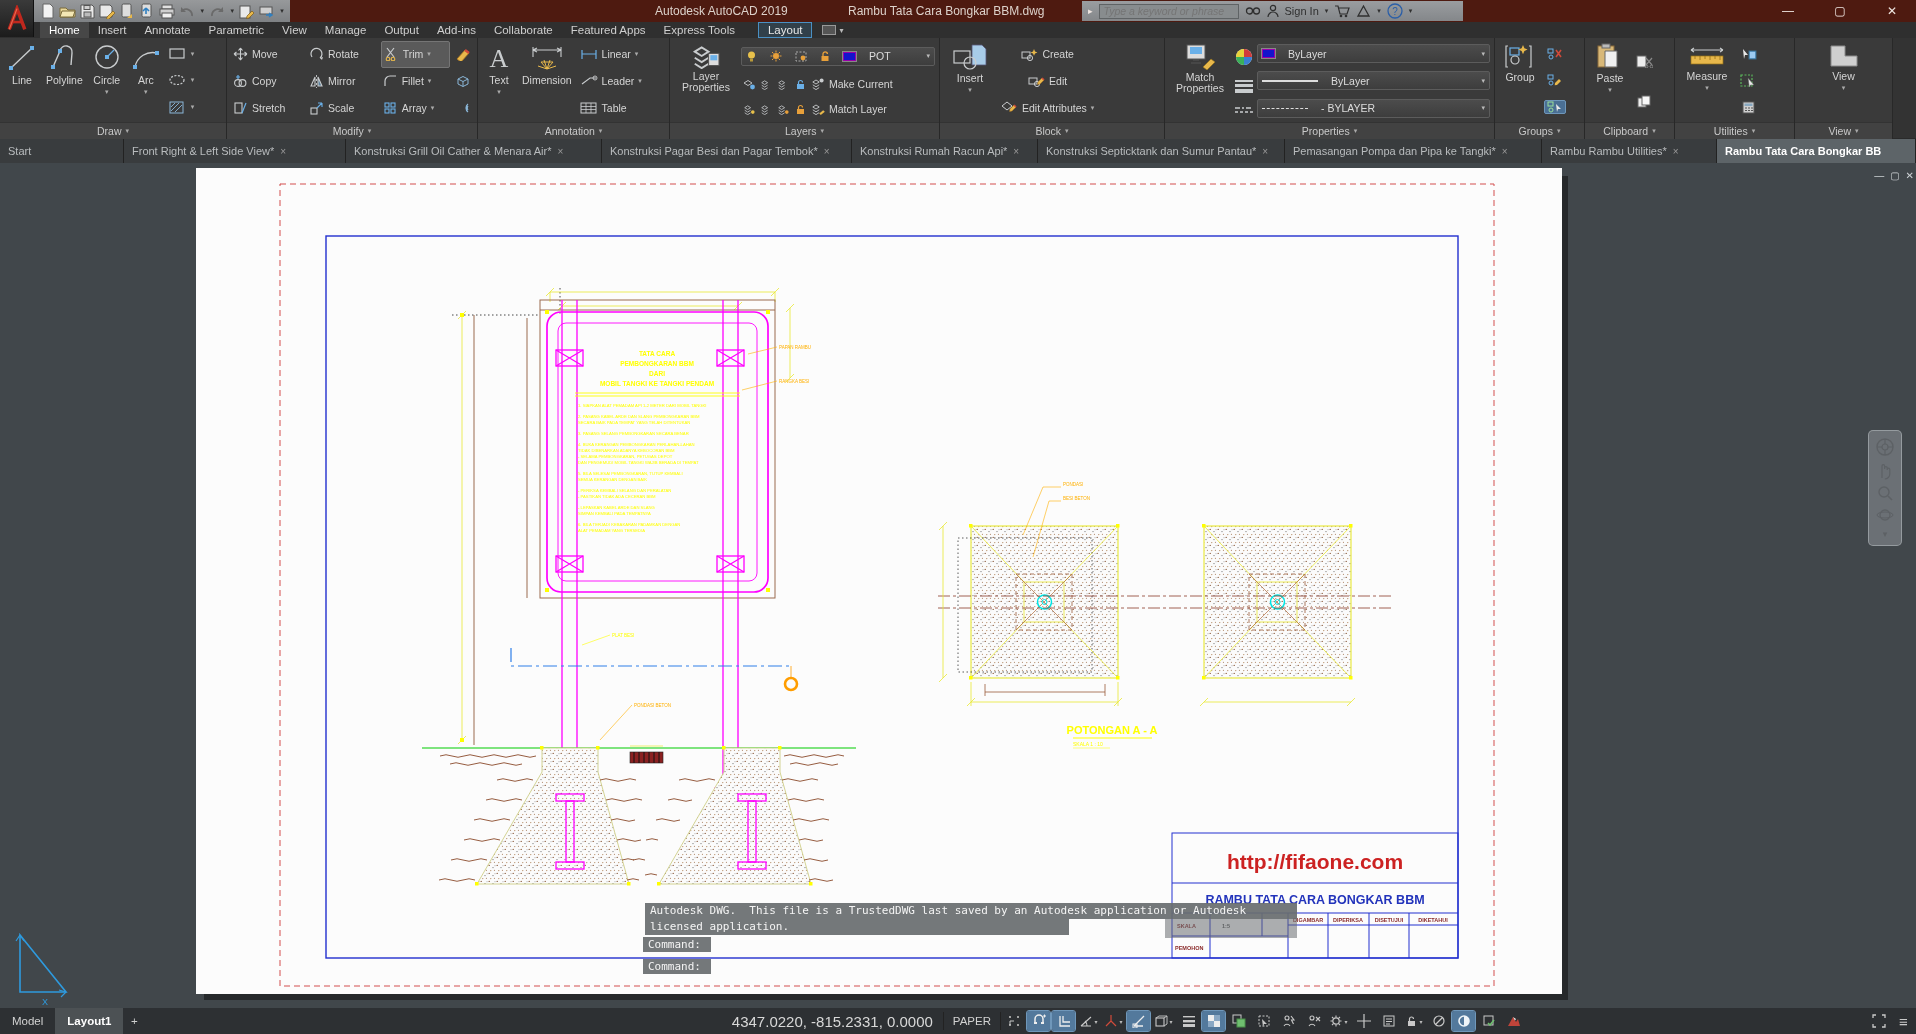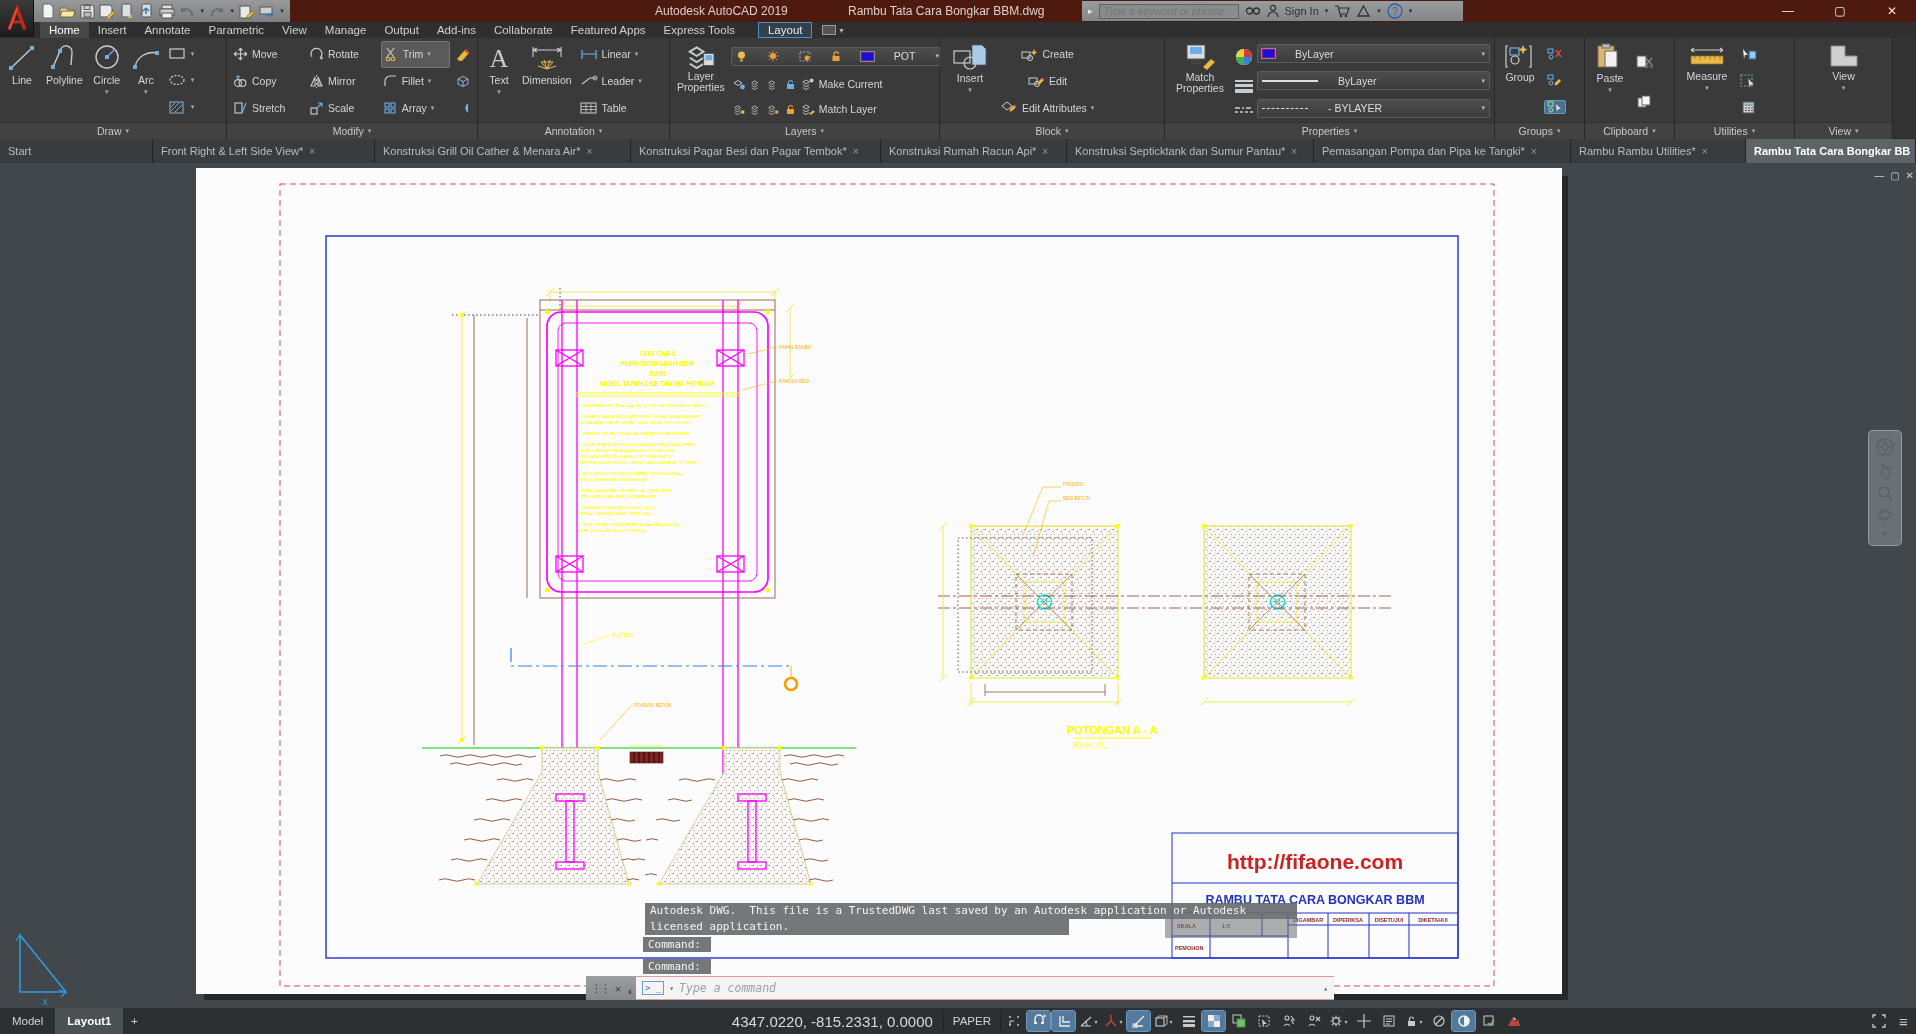--- a/index.html
+++ b/index.html
@@ -42,21 +42,21 @@
   .bigbtn{display:flex;flex-direction:column;align-items:center;justify-content:flex-start;
           color:#d5d5d5;font-size:10.5px;text-align:center;padding:2px 3px;gap:2px;}
   .bigbtn .lbl{line-height:11px;}
   .bigbtn .c{font-size:7px;color:#aaa;}
   .smallgrid{display:grid;grid-template-rows:repeat(3,1fr);grid-auto-flow:column;column-gap:6px;row-gap:0;}
   .sbtn{display:flex;align-items:center;gap:4px;color:#d5d5d5;font-size:10.5px;white-space:nowrap;padding:0 2px;}
   .sbtn.hl{background:#5a5a5a;border:1px solid #757575;border-radius:2px;}
   .sbtn .c{font-size:7px;color:#aaa;}
   .minicol{display:flex;flex-direction:column;justify-content:space-around;align-items:center;}
   .dd{background:linear-gradient(#4c4c4c,#3d3d3d);border:1px solid #5c5c5c;border-radius:2px;height:19px;
-      display:flex;align-items:center;gap:20px;padding:0 4px;color:#dcdcdc;font-size:10.5px;}
+      display:flex;align-items:center;gap:13px;padding:0 4px;color:#dcdcdc;font-size:10.5px;}
   .dd .c{margin-left:auto;font-size:7px;color:#bbb;}
   .swatch{width:13px;height:9px;background:#1414cc;border:1px solid #90a;outline:1px solid #888;}
   .lwline{width:56px;height:2px;background:#ddd;}
   .ltline{width:46px;height:0;border-top:1.5px solid #ddd;border-top-style:dashed;}
   .icon{flex:0 0 auto;}
 
   
   #doctabs{left:0;top:139px;width:1916px;height:24px;background:#2a2c2d;display:flex;align-items:stretch;}
   .dtab{display:flex;align-items:center;gap:6px;padding:0 8px;font-size:11px;color:#b9bcbe;background:#393c3e;
         border-right:1px solid #222;white-space:nowrap;overflow:hidden;}
@@ -787,21 +787,21 @@
       <div class="plabel">
           <span>View</span>
           <span class="c g-caret"></span>
         </div>
     </div>
 
     <div style="flex:1;background:#333;border-bottom:1px solid #2a2a2a"></div>
   </div>
 
   <div class="abs" id="doctabs">
-    <div class="dtab" style="width:153px">
+    <div class="dtab" style="width:124px">
         <span>Start</span>
       </div>
     <div class="dtab" style="width:222px">
         <span>Front Right &amp; Left Side View*</span>
         <span class="x g-x"></span>
       </div>
     <div class="dtab" style="width:256px">
         <span>Konstruksi Grill Oil Cather &amp; Menara Air*</span>
         <span class="x g-x"></span>
       </div>
@@ -1110,35 +1110,20 @@
         <ellipse cx="9" cy="9" rx="8" ry="3" fill="none" stroke="#5d6165" stroke-width="1"></ellipse>
       </svg>
     <span class="g-caret" style="color:#5d6165;font-size:9px"></span>
   </div>
 
   <div class="abs cmdband" style="left:645px;top:903px;width:652px;height:16px;">Autodesk DWG.  This file is a TrustedDWG last saved by an Autodesk application or Autodesk</div>
   <div class="abs cmdband" style="left:645px;top:919px;width:424px;height:16px;">licensed application.</div>
   <div class="abs cmdband" style="left:1165px;top:919px;width:132px;height:19px;background:rgba(104,108,111,.55);"></div>
   <div class="abs cmdband" style="left:643px;top:937px;width:68px;height:15px;">Command:</div>
   <div class="abs cmdband" style="left:643px;top:959px;width:68px;height:15px;">Command:</div>
-  <div class="abs" id="cmdinput">
-    <div id="cmdgrip">
-      <span class="g-grip"></span>
-      <span class="g-close" style="font-size:10px"></span>
-      <svg width="13" height="13">
-          <path d="M9,1 a4,4 0 0 0 -4,5 L1,10 l2.5,2.5 L8,8 a4,4 0 0 0 5,-4 l-2.5,1 -1.5,-1.5 z" fill="#4a4e50"></path>
-        </svg>
-    </div>
-    <div id="cmdfield">
-      <span id="cmdprompt" class="g-prompt"></span>
-      <span class="g-caret" style="color:#666;font-size:8px"></span>
-      <span id="cmdph">Type a command</span>
-      <span id="cmdup" class="g-caretup"></span>
-    </div>
-  </div>
 
   <div class="abs" id="statusbar">
     <span class="stab">Model</span>
     <span class="stab active">Layout1</span>
     <span id="stplus" class="g-plus"></span>
     <div id="stright">
       <span id="coords">4347.0220, -815.2331, 0.0000</span>
       <span id="space">PAPER</span>
       <span class="sic">
           <svg width="14" height="14">

